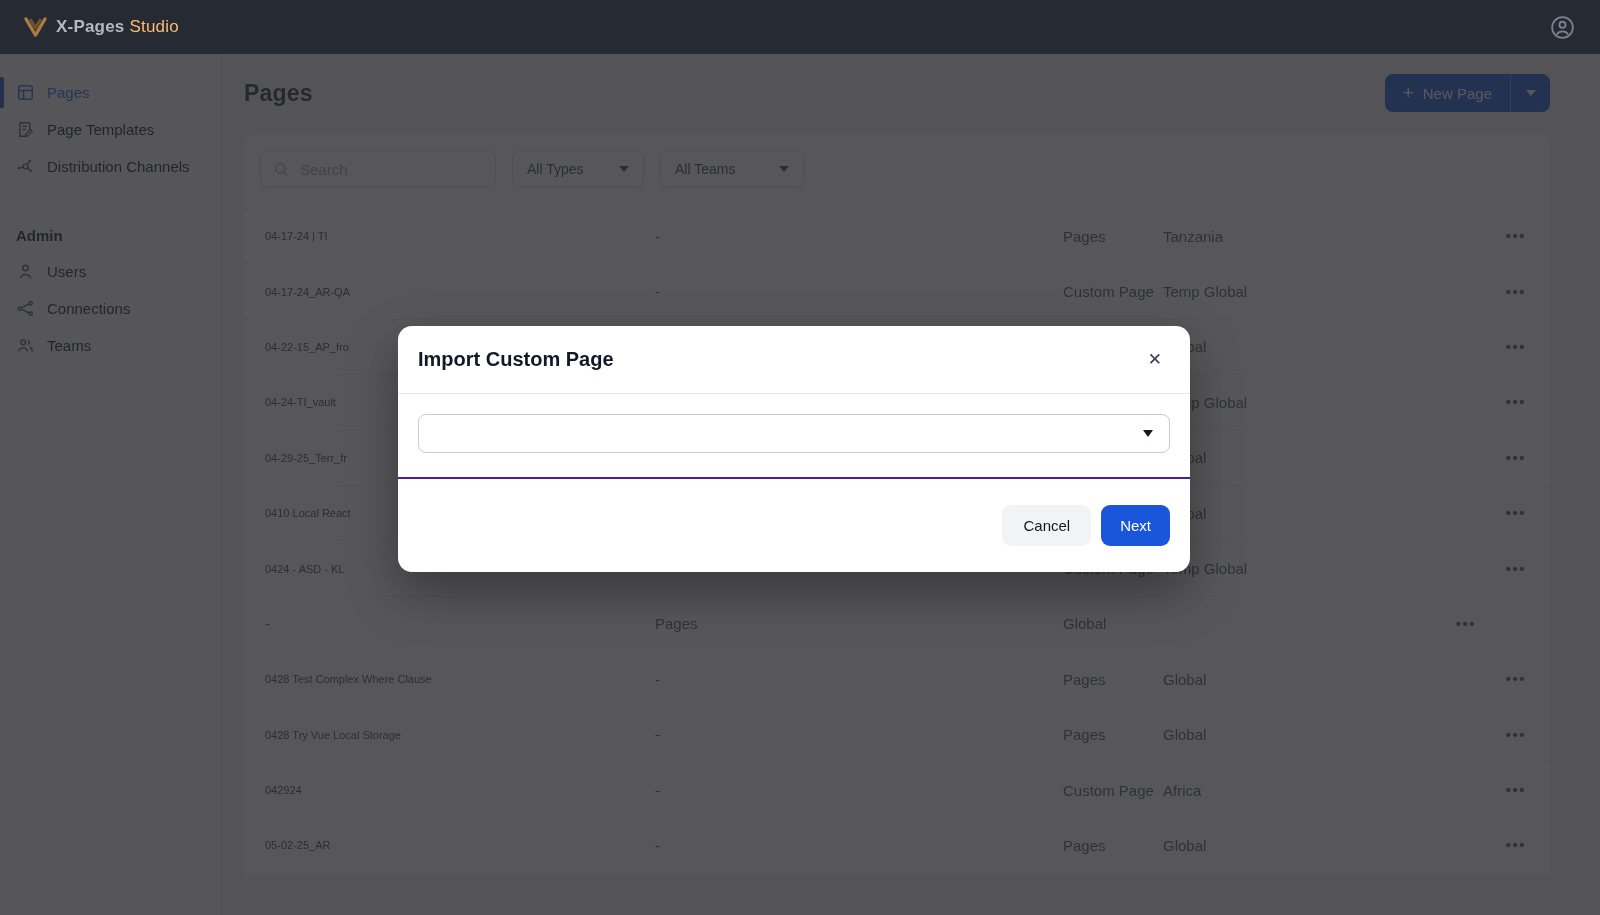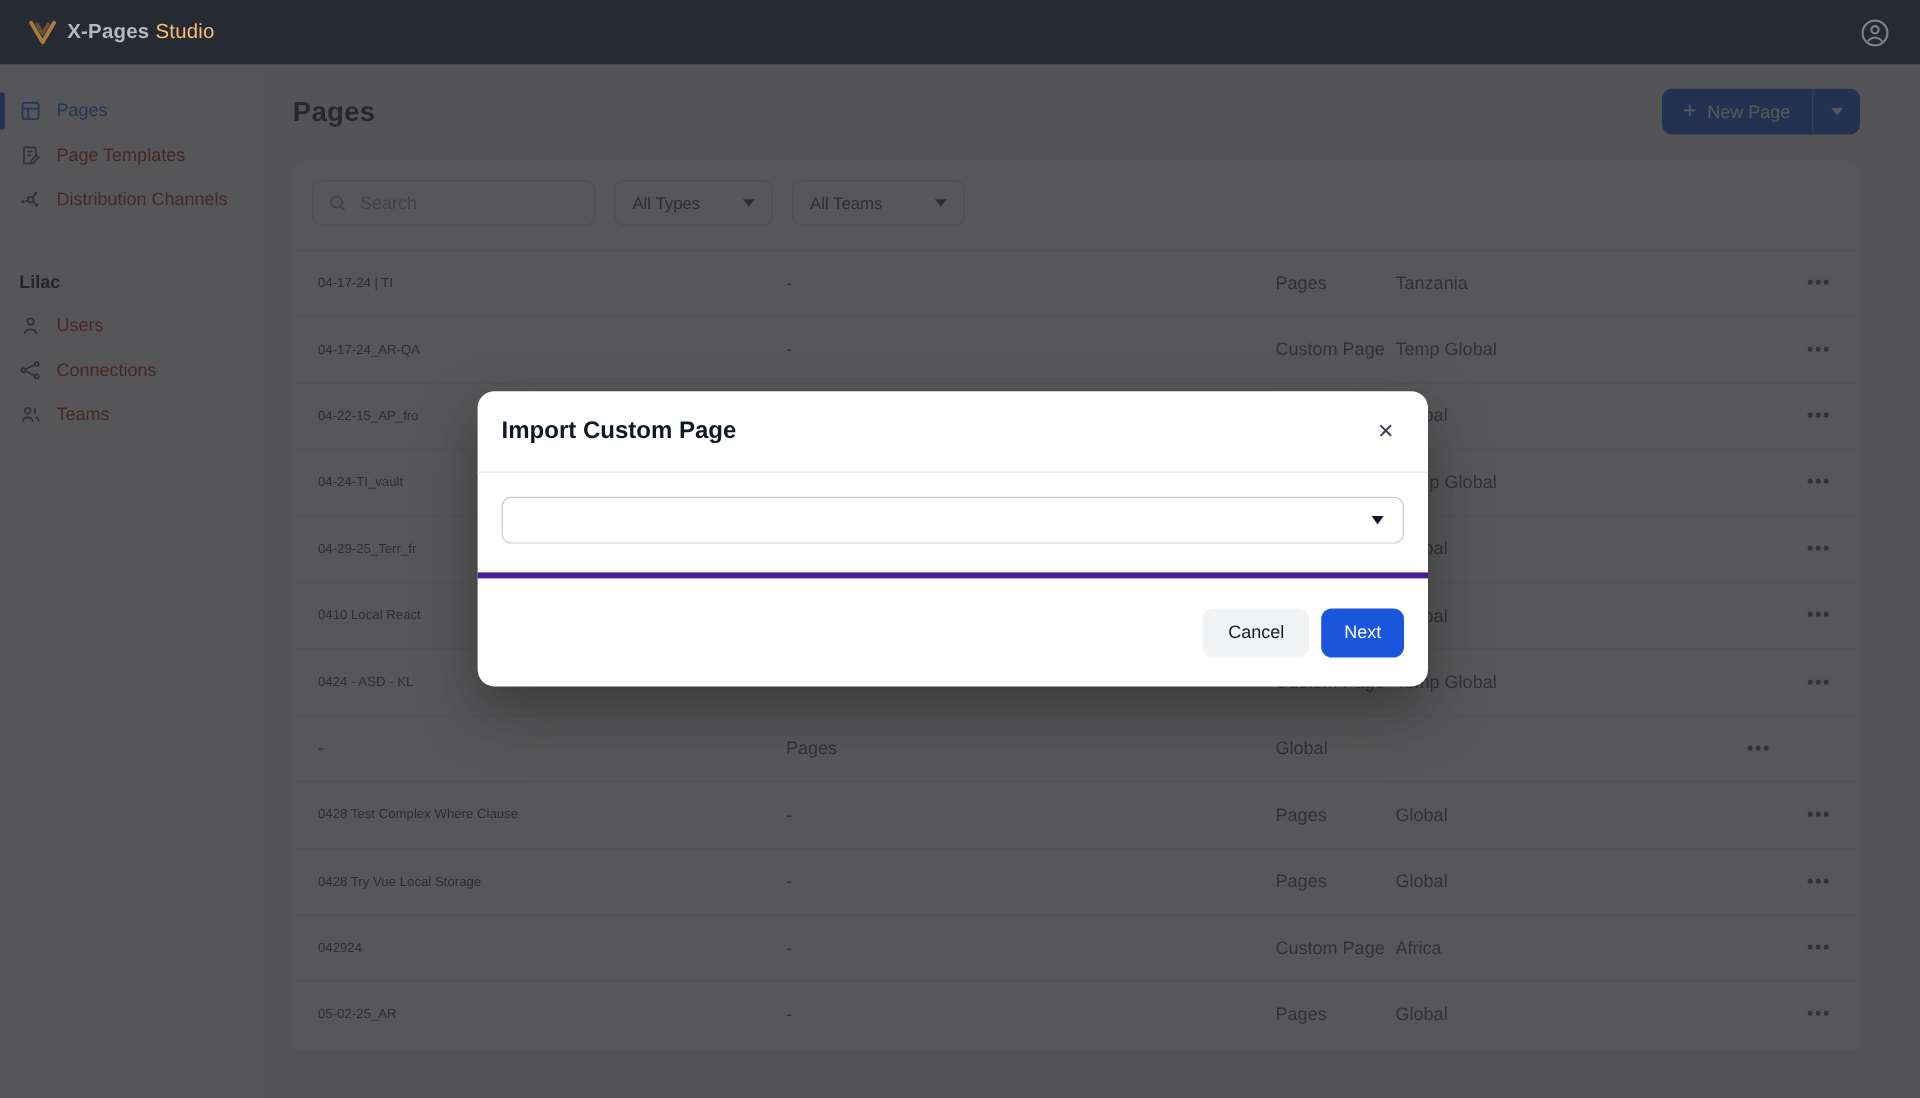--- a/index.html
+++ b/index.html
@@ -17,21 +17,21 @@
   .avatar-btn { width:28px; height:28px; display:flex; align-items:center; justify-content:center;
                 cursor:pointer; color:#7c828b; }
 
   
   .body-wrap { position:absolute; top:54px; left:0; width:1600px; height:861px; display:flex; }
 
   
   .sidebar { width:222px; height:100%; background:#f9fafb; border-right:1px solid #e3e6ea;
              padding-top:20px; flex:0 0 auto; }
   .side-item { position:relative; display:flex; align-items:center; gap:12px; height:37px;
-               padding-left:16px; font-size:15px; color:#b91c1c; cursor:pointer; }
+               padding-left:16px; font-size:15px; color:#0f172a; cursor:pointer; }
   .side-item .ic { width:19px; height:19px; color:#4b5563; display:flex; align-items:center; }
   .side-item.active { color:#2563eb; }
   .side-item.active .ic { color:#2563eb; }
   .side-item.active::before { content:""; position:absolute; left:0; top:3px; bottom:3px;
                width:4px; background:#1d4ed8; border-radius:0 2px 2px 0; }
   .side-section { margin-top:32px; padding-left:16px; height:36px; display:flex; align-items:center;
                font-size:15px; font-weight:700; color:#111827; }
 
   
   .main { flex:1; padding:0 50px 0 22px; }
@@ -86,21 +86,21 @@
   .modal-head { display:flex; align-items:center; justify-content:space-between;
                 padding:0 24px 0 20px; height:68px; border-bottom:1px solid #e5e7eb; }
   .modal-title { font-size:20px; font-weight:700; color:#111827; }
   .modal-close { font-size:17px; color:#374151; cursor:pointer; line-height:1; padding:4px; }
   .modal-body { padding:20px 20px 24px 20px; }
   .field-label { font-size:14.5px; font-weight:700; color:#111827; margin-bottom:10px; }
   .select { height:39px; border:1px solid #c8cdd3; border-radius:8px; display:flex;
             align-items:center; justify-content:flex-end; padding:0 16px; cursor:pointer;
             color:#111827; }
   .select .caret { border-top-width:7px; border-left-width:5.5px; border-right-width:5.5px; }
-  .modal-foot { border-top:5px solid #4c1d95; flex:1; display:flex; align-items:center;
+  .modal-foot { border-top:2px solid #4c1d95; flex:1; display:flex; align-items:center;
             justify-content:flex-end; gap:10px; padding:0 20px; }
   .btn { height:41px; border:none; border-radius:9px; font-size:15px; cursor:pointer;
          font-family:"Liberation Sans", sans-serif; }
   .btn-cancel { background:#f2f3f5; color:#111827; padding:0 21px; }
   .btn-next { background:#1a56db; color:#ffffff; font-weight:400; padding:0 19px; }
 </style>
 </head>
 <body>
 
 <header class="navbar">
@@ -154,21 +154,21 @@
           <circle cx="12" cy="12" r="3"></circle>
           <circle cx="4" cy="14" r="1.6" fill="currentColor" stroke="none"></circle>
           <circle cx="17.5" cy="5" r="1.6" fill="currentColor" stroke="none"></circle>
           <circle cx="18.5" cy="17.5" r="1.6" fill="currentColor" stroke="none"></circle>
           <path d="M9.3 13 L5.5 13.8M13.8 9.8 L16.5 6.3M14.7 13.6 L17.2 16.5"></path>
         </svg>
       </span>
       <span>Distribution Channels</span>
     </div>
 
-    <div class="side-section">Lilac</div>
+    <div class="side-section">Admin</div>
 
     <div class="side-item">
       <span class="ic">
         <svg width="19" height="19" viewBox="0 0 24 24" fill="none" stroke="currentColor" stroke-width="1.9">
           <circle cx="12" cy="7.5" r="3.4"></circle>
             <path d="M5.5 20.5 a6.8 6.8 0 0 1 13 0"></path>
         </svg>
       </span>
       <span>Users</span>
     </div>

